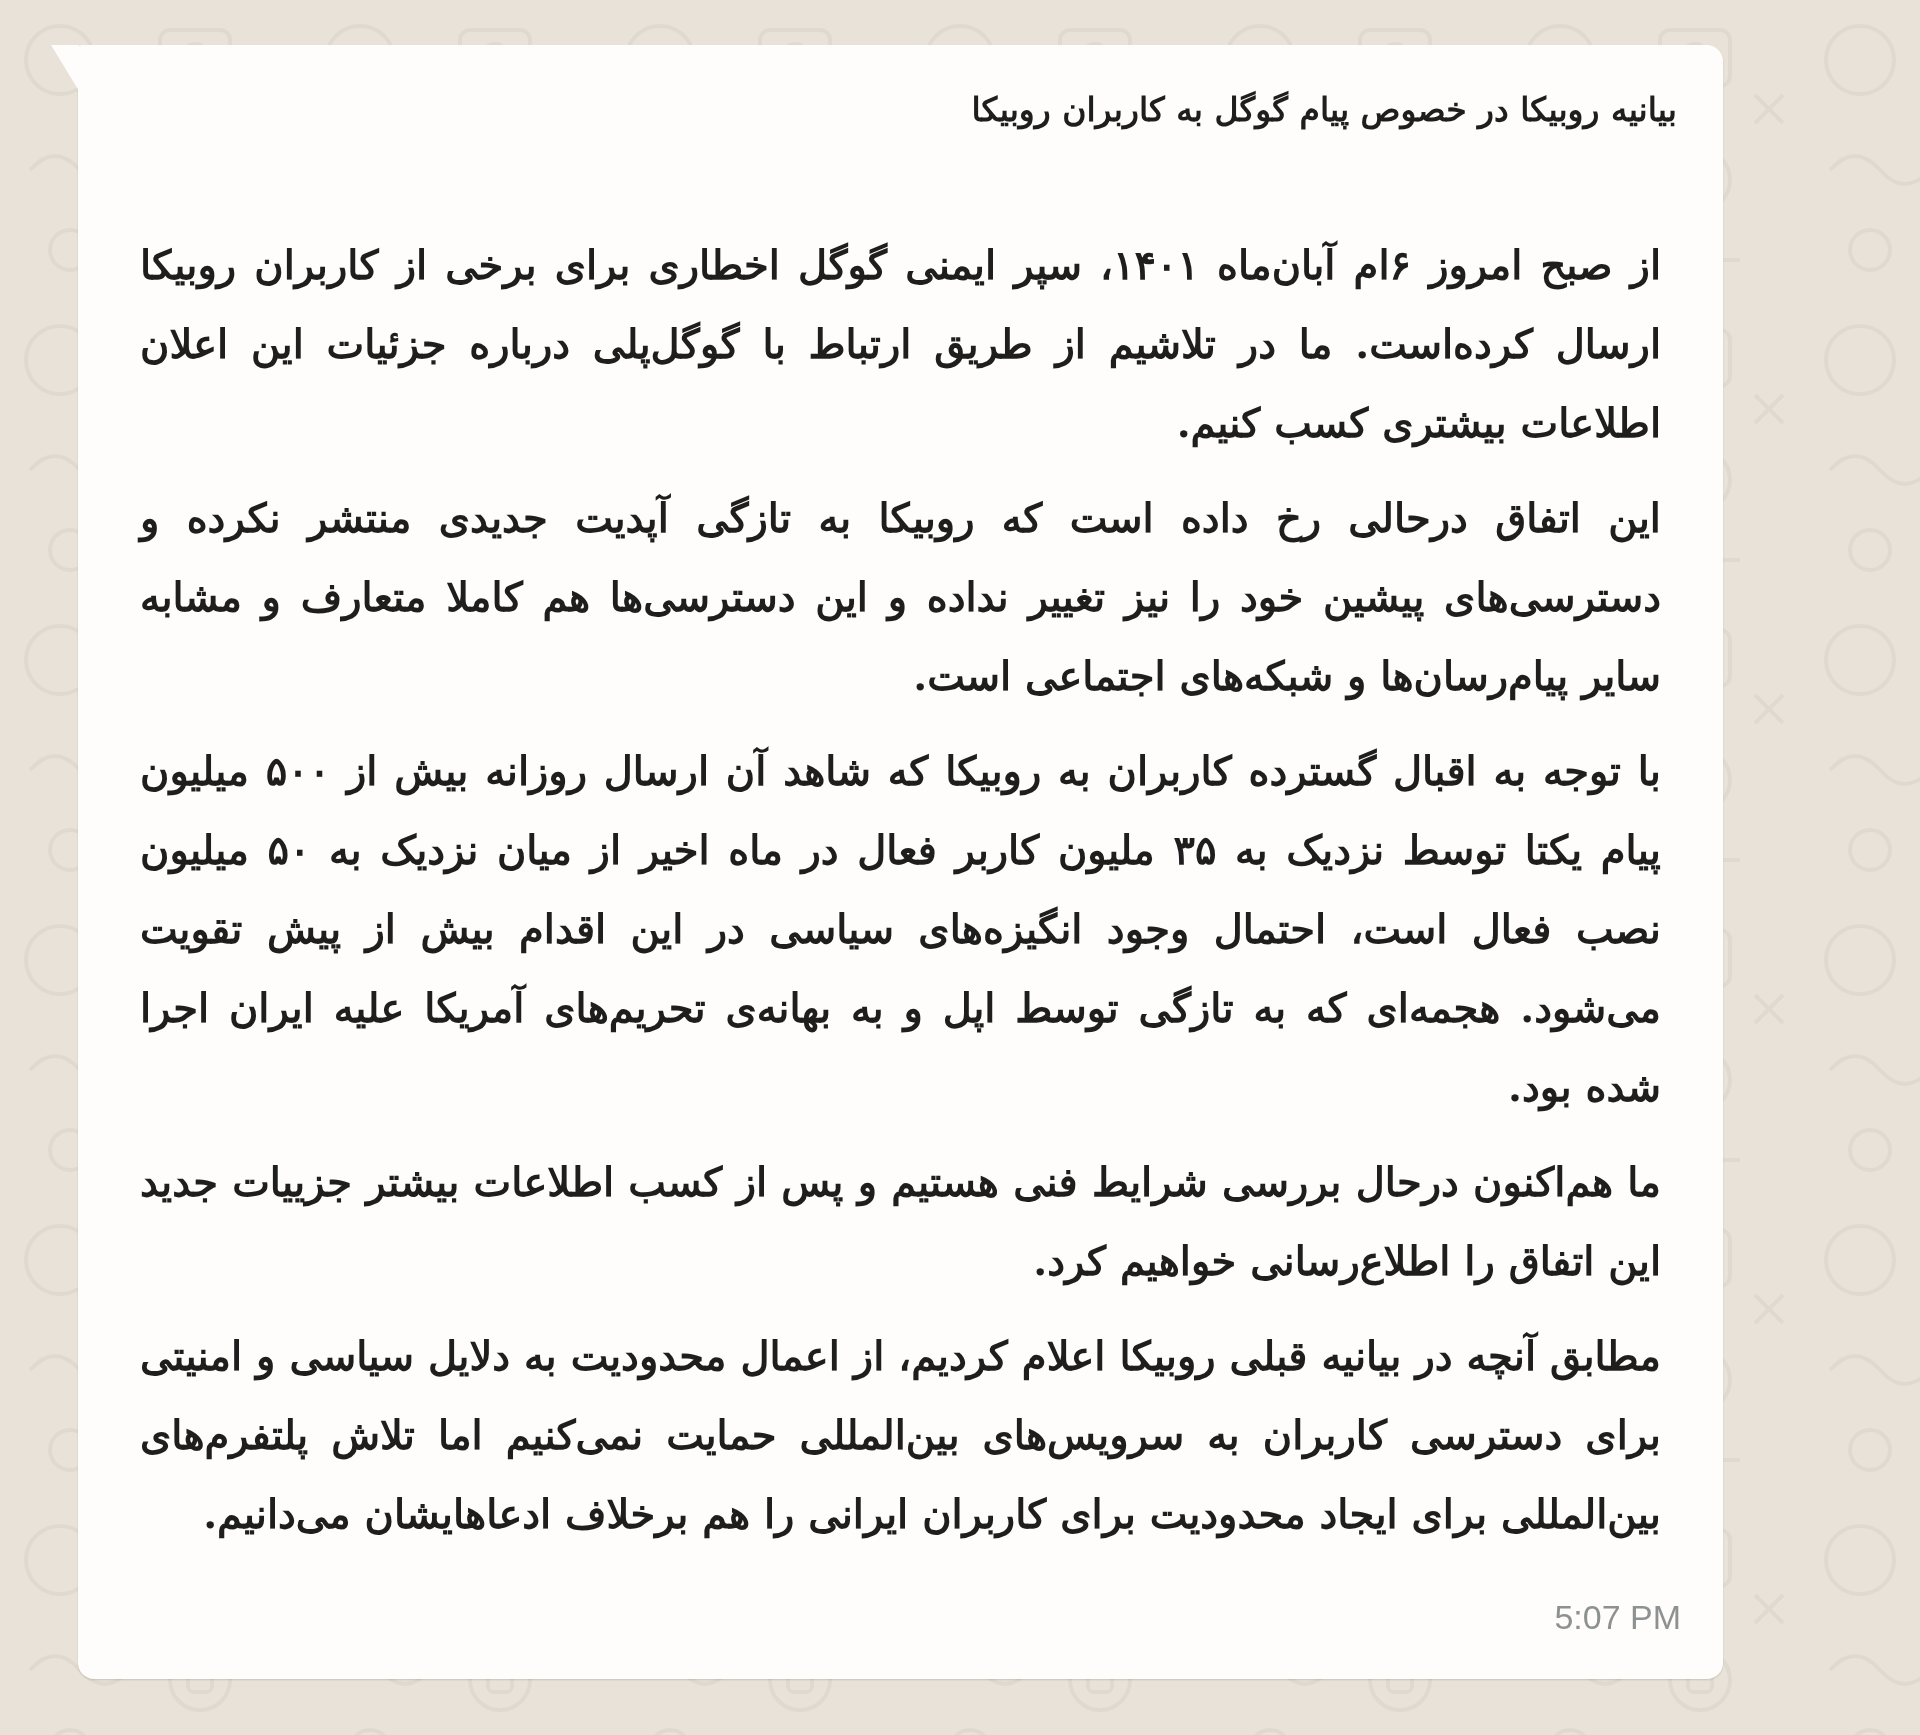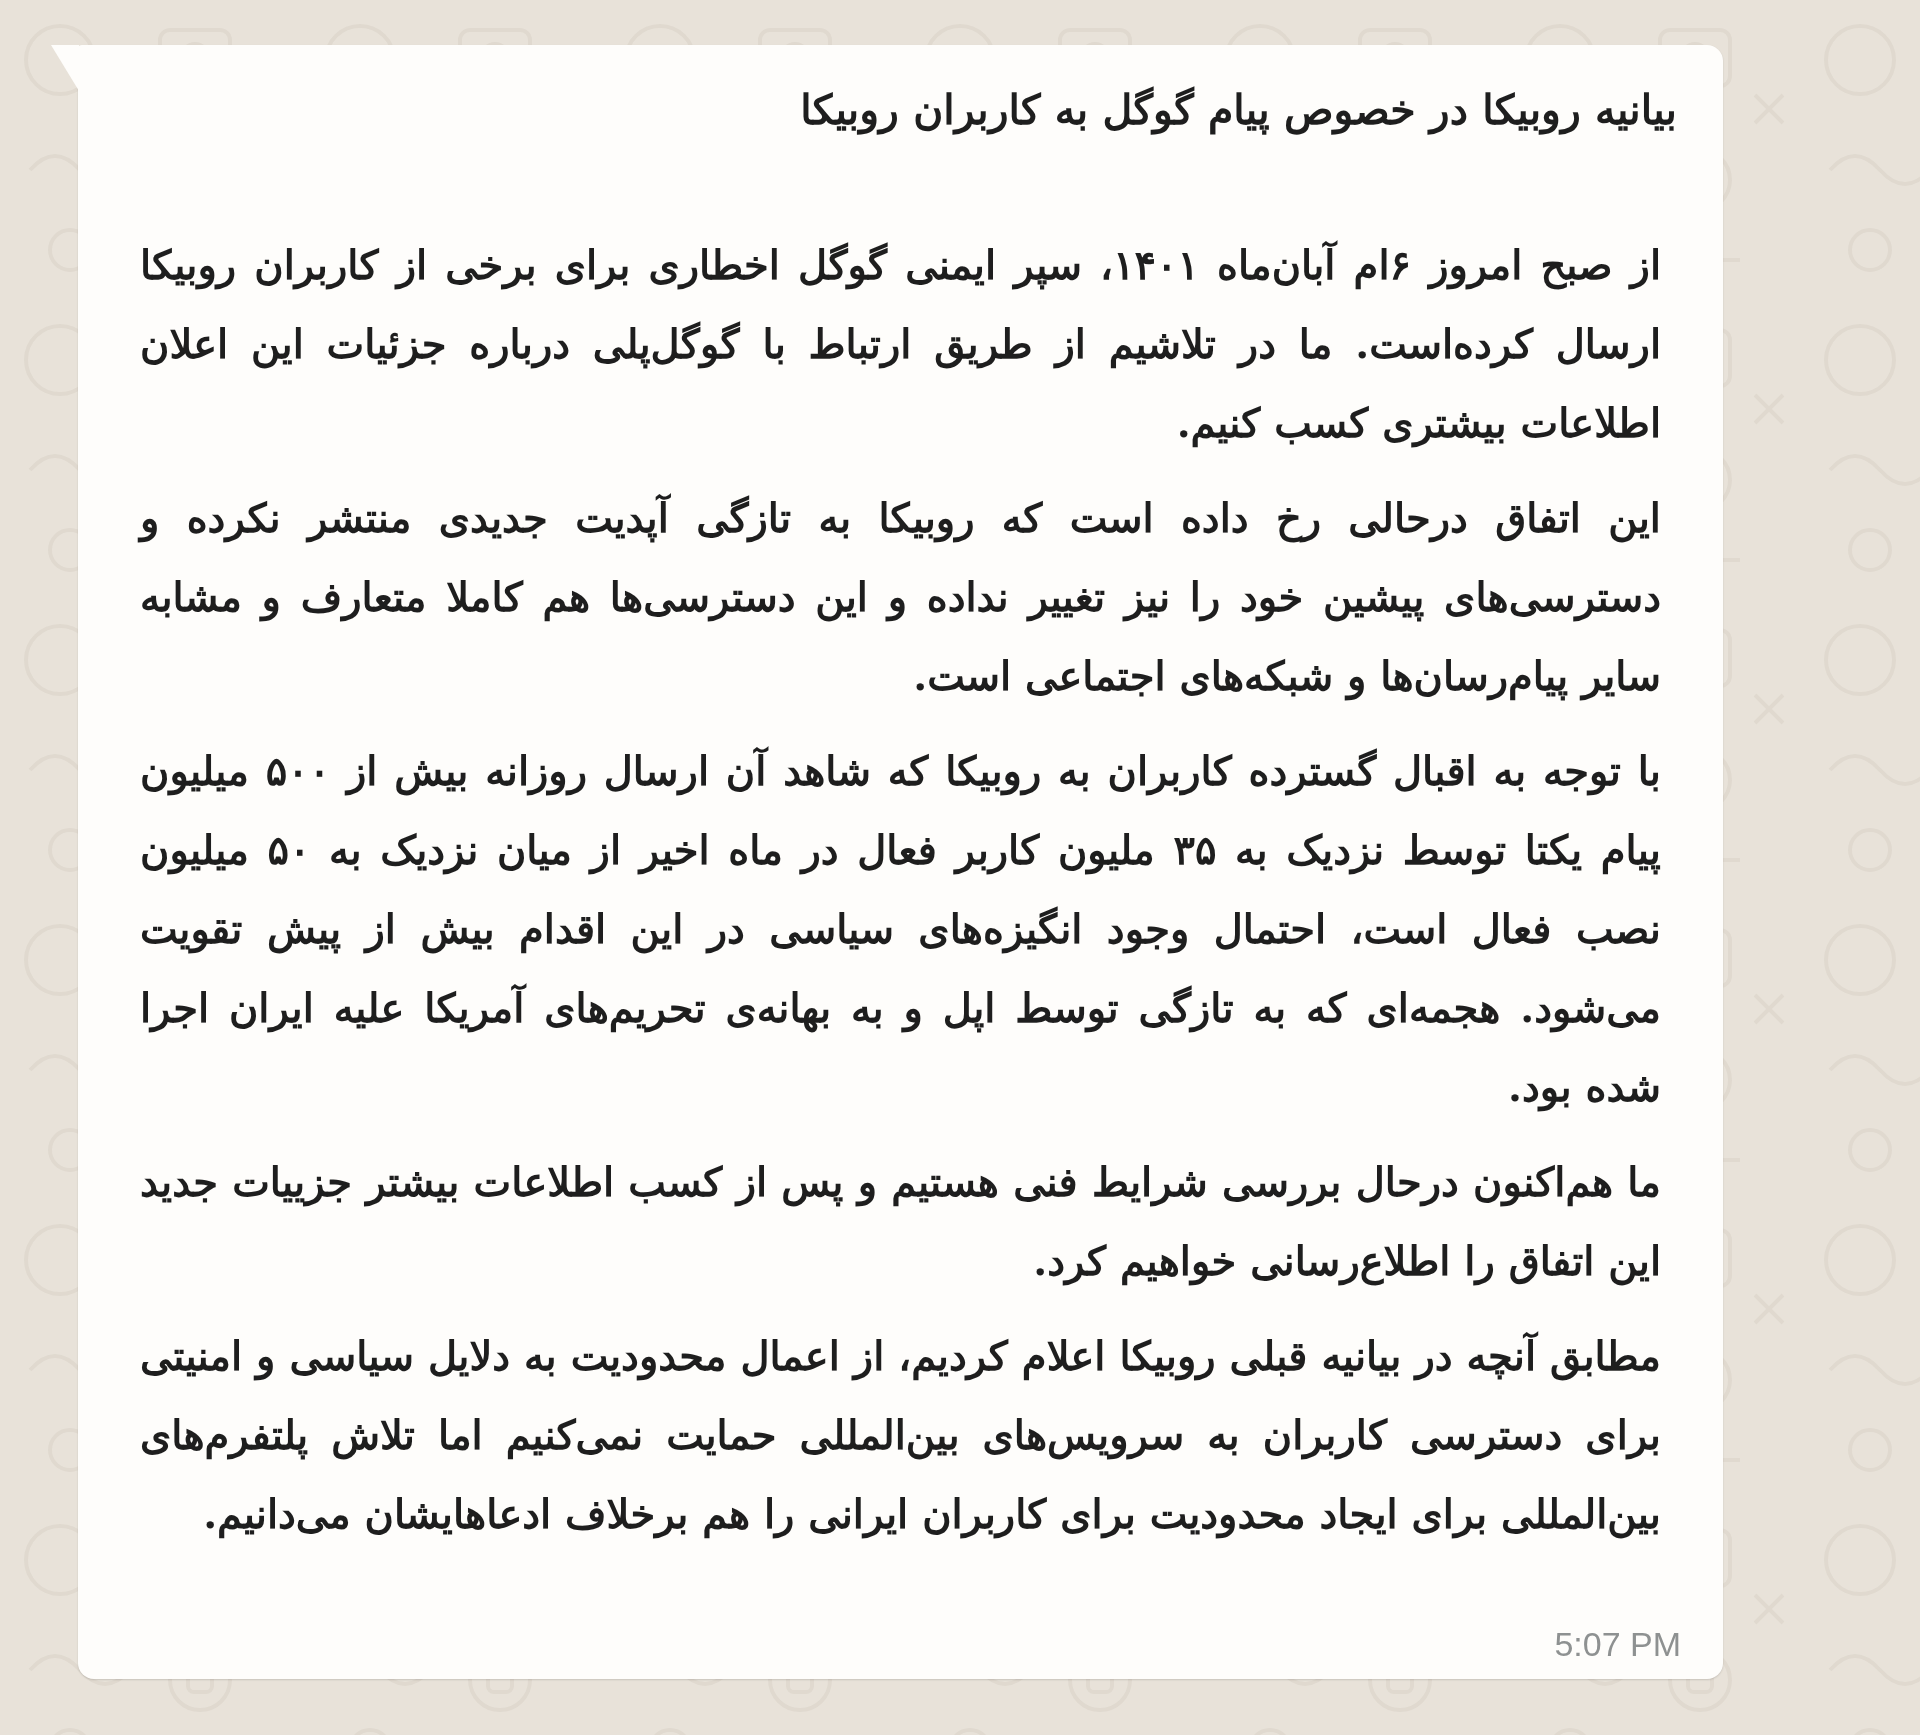--- a/index.html
+++ b/index.html
@@ -30,40 +30,40 @@
     padding: 26px 46px 110px 46px;
     direction: rtl;
   }
   .bubble-tail {
     position: absolute;
     top: 0; left: -27px;
     width: 28px; height: 46px;
   }
   .msg-title {
     font-family: "DejaVu Serif", "Liberation Serif", serif;
-    font-size: 41px;
+    font-size: 33px;
     font-weight: 700;
     color: #1e1e1e;
     line-height: 78px;
     text-align: right;
     margin: 0 0 76px 0;
   }
   .msg-body p {
     font-family: "DejaVu Serif", "Liberation Serif", serif;
     font-size: 40px;
     font-weight: 700;
     color: #1e1e1e;
     line-height: 79px;
     text-align: justify;
     text-align-last: right;
     margin: 16px;
   }
   .timestamp {
     position: absolute;
-    right: 42px; bottom: 15px;
+    right: 42px; bottom: 42px;
     font-family: "Liberation Sans", sans-serif;
     font-size: 34px;
     color: #8e9191;
     direction: ltr;
   }
 </style>
 </head>
 <body>
 
 <div class="screen">

